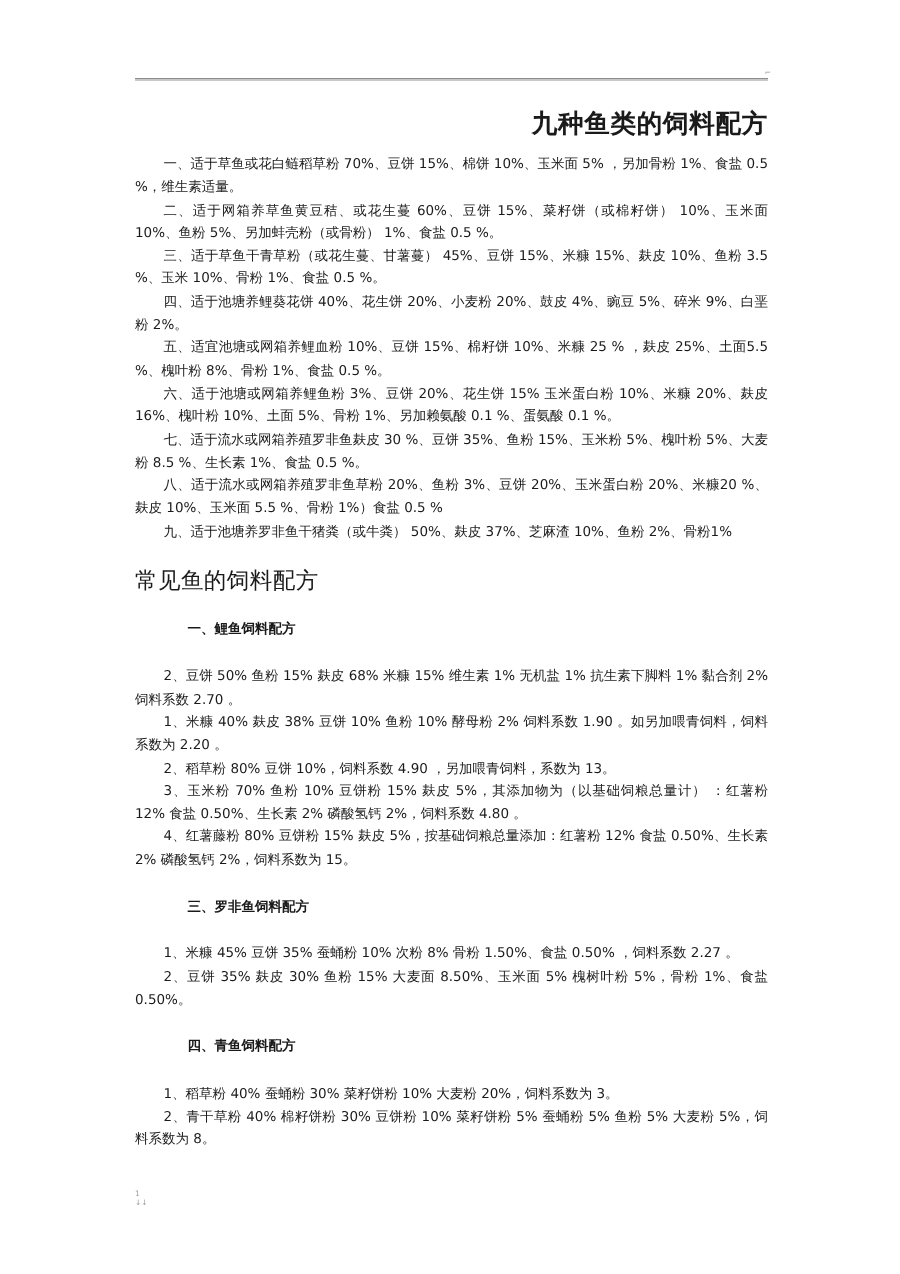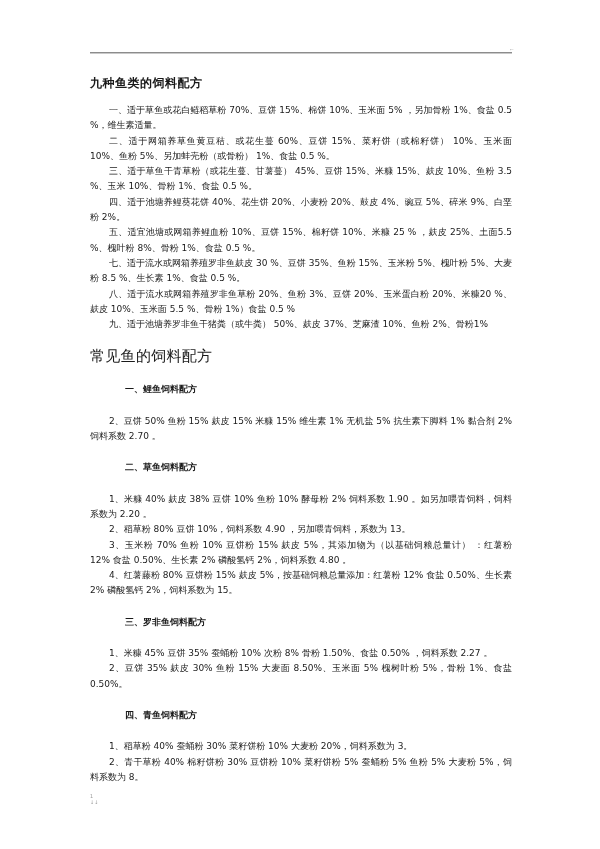--- a/index.html
+++ b/index.html
@@ -43,23 +43,23 @@
     color: #9a9a9a;
     line-height: 6px;
   }
   .content {
     position: absolute;
     top: 64px;
     left: 90px;
     width: 422px;
   }
   h1.doc-title {
-    font-size: 12px;
+    font-size: 17px;
     font-weight: bold;
-    text-align: left;
+    text-align: right;
     margin: 8px 0 9px 0;
     letter-spacing: 0.5px;
     line-height: 22px;
   }
   h2.sec-title {
     font-size: 15px;
     font-weight: normal;
     margin: 14px 0 6px 0;
     line-height: 20px;
     letter-spacing: 0.3px;
@@ -102,31 +102,31 @@
   <div class="content">
 
     <h1 class="doc-title">九种鱼类的饲料配方</h1>
 
     <div>
       <p class="para">一、适于草鱼或花白鲢稻草粉    70%、豆饼 15%、棉饼 10%、玉米面 5% ，另加骨粉  1%、食盐 0.5 %，维生素适量。</p>
       <p class="para">二、适于网箱养草鱼黄豆秸、或花生蔓    60%、豆饼 15%、菜籽饼（或棉籽饼）   10%、玉米面 10%、鱼粉 5%、另加蚌壳粉（或骨粉）   1%、食盐 0.5 %。</p>
       <p class="para">三、适于草鱼干青草粉（或花生蔓、甘薯蔓）     45%、豆饼 15%、米糠 15%、麸皮 10%、鱼粉 3.5 %、玉米 10%、骨粉 1%、食盐 0.5 %。</p>
       <p class="para">四、适于池塘养鲤葵花饼   40%、花生饼 20%、小麦粉 20%、鼓皮 4%、豌豆 5%、碎米 9%、白垩粉 2%。</p>
       <p class="para">五、适宜池塘或网箱养鲤血粉   10%、豆饼 15%、棉籽饼 10%、米糠 25 % ，麸皮 25%、土面5.5 %、槐叶粉 8%、骨粉 1%、食盐 0.5 %。</p>
+      <p class="para">六、适于池塘或网箱养鲤鱼粉   3%、豆饼 20%、花生饼 15% 玉米蛋白粉 10%、米糠 20%、麸皮 16%、槐叶粉 10%、土面 5%、骨粉 1%、另加赖氨酸 0.1 %、蛋氨酸 0.1 %。</p>
       <p class="para">七、适于流水或网箱养殖罗非鱼麸皮    30 %、豆饼 35%、鱼粉 15%、玉米粉 5%、槐叶粉 5%、大麦粉 8.5 %、生长素 1%、食盐 0.5 %。</p>
       <p class="para">八、适于流水或网箱养殖罗非鱼草粉     20%、鱼粉 3%、豆饼 20%、玉米蛋白粉 20%、米糠20 %、麸皮 10%、玉米面 5.5 %、骨粉 1%）食盐 0.5 %</p>
       <p class="para">九、适于池塘养罗非鱼干猪粪（或牛粪）     50%、麸皮 37%、芝麻渣 10%、鱼粉 2%、骨粉1%</p>
     </div>
 
     <h2 class="sec-title">常见鱼的饲料配方</h2>
 
     <div>
       <p class="sub-head">一、鲤鱼饲料配方</p>
-      <p class="para">2、豆饼 50% 鱼粉 15% 麸皮 15% 米糠 15% 维生素 1% 无机盐 5% 抗生素下脚料 1% 黏合剂 2% 饲料系数 2.70 。</p>
-      <p class="sub-head">二、草鱼饲料配方</p>
+      <p class="para">2、豆饼 50% 鱼粉 15% 麸皮 68% 米糠 15% 维生素 1% 无机盐 1% 抗生素下脚料 1% 黏合剂 2% 饲料系数 2.70 。</p>
       <p class="para">1、米糠 40% 麸皮 38% 豆饼 10% 鱼粉 10% 酵母粉 2% 饲料系数 1.90 。如另加喂青饲料，饲料系数为 2.20 。</p>
       <p class="para">2、稻草粉 80% 豆饼 10%，饲料系数 4.90 ，另加喂青饲料，系数为   13。</p>
       <p class="para">3、玉米粉 70% 鱼粉 10% 豆饼粉 15% 麸皮 5%，其添加物为（以基础饲粮总量计）   ：红薯粉 12% 食盐 0.50%、生长素 2% 磷酸氢钙 2%，饲料系数 4.80 。</p>
       <p class="para">4、红薯藤粉 80% 豆饼粉 15% 麸皮 5%，按基础饲粮总量添加：红薯粉    12% 食盐 0.50%、生长素 2% 磷酸氢钙 2%，饲料系数为 15。</p>
       <p class="sub-head">三、罗非鱼饲料配方</p>
       <p class="para">1、米糠 45% 豆饼 35% 蚕蛹粉 10% 次粉 8% 骨粉 1.50%、食盐 0.50% ，饲料系数 2.27 。</p>
       <p class="para">2、豆饼 35% 麸皮 30% 鱼粉 15% 大麦面 8.50%、玉米面 5% 槐树叶粉 5%，骨粉 1%、食盐0.50%。</p>
       <p class="sub-head">四、青鱼饲料配方</p>
       <p class="para">1、稻草粉 40% 蚕蛹粉 30% 菜籽饼粉 10% 大麦粉 20%，饲料系数为 3。</p>
       <p class="para">2、青干草粉 40% 棉籽饼粉 30% 豆饼粉 10% 菜籽饼粉 5% 蚕蛹粉 5% 鱼粉 5% 大麦粉 5%，饲料系数为 8。</p>

